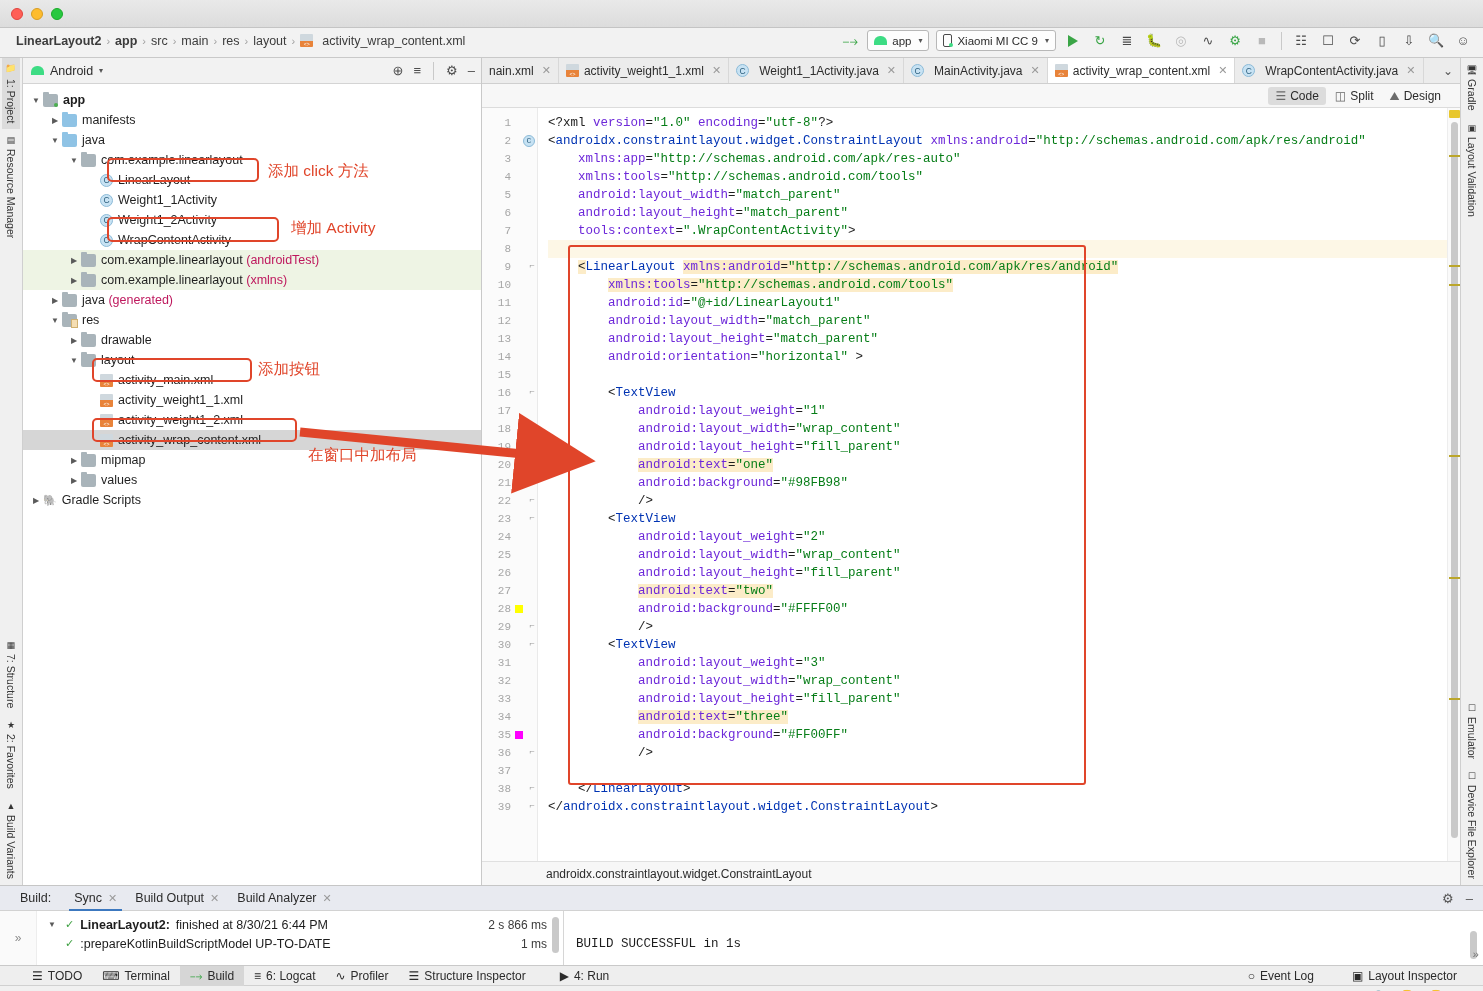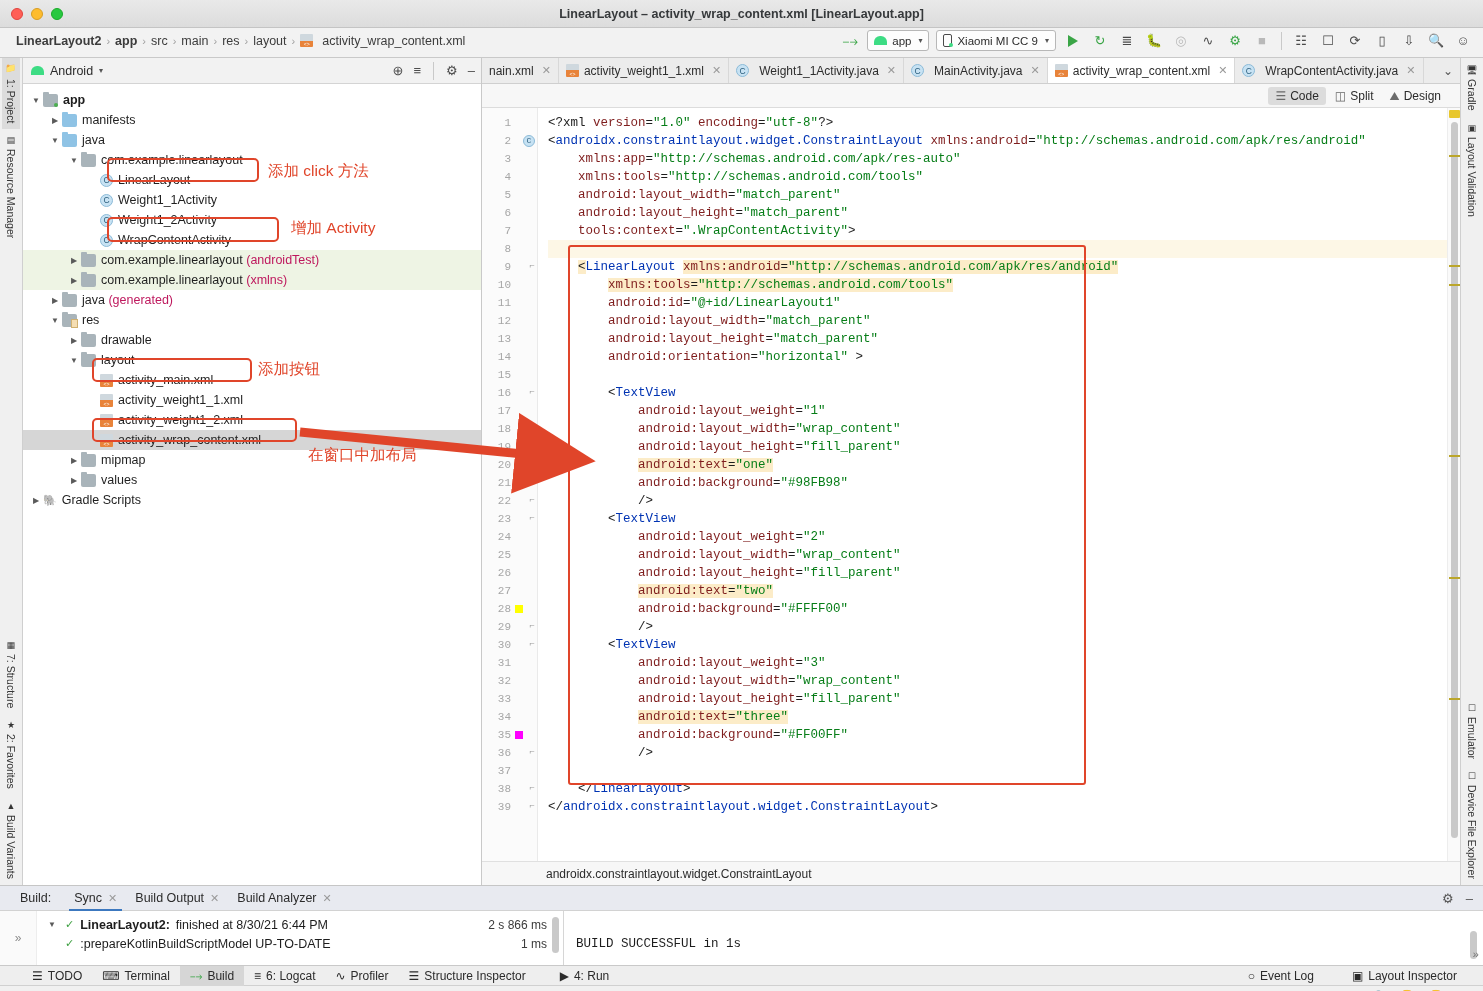--- a/index.html
+++ b/index.html
@@ -186,21 +186,21 @@
   }
   .gfold { position:absolute; right: 2px; top: 4px; width: 9px; height: 9px; color:#9a9a9a; font-size: 9px; line-height: 9px; }
 
   .code {
     flex: 1; padding: 6px 0 0 10px; font-family: "Liberation Mono", monospace;
     font-size: 12.5px; line-height: 18px; white-space: pre; overflow: hidden; position: relative;
   }
   .cl { height: 18px; line-height: 18px; }
   .cl.hl { background: #fdf7e6; }
   .tagname { color: #0033b3; }
-  .attr { color: #7f1d1d; }
+  .attr { color: #6d28d9; }
   .val { color: #067d17; }
   .punct { color: #1d1d1d; }
   .hlseg { background: #fcecc8; }
 
   .redblock {
     position: absolute; border: 2px solid #e0452a; border-radius: 3px; pointer-events: none;
   }
 
   .scrollmark {
     width: 13px; flex: 0 0 13px; background: #fafafa; border-left: 1px solid #ededed; position: relative;
@@ -263,21 +263,20 @@
 <body>
 
 <div class="app">
 
   <div class="titlebar">
     <div class="traffic">
       <span class="tl red"></span>
       <span class="tl yellow"></span>
       <span class="tl green"></span>
     </div>
-    <div class="title-text">LinearLayout – activity_wrap_content.xml [LinearLayout.app]</div>
   </div>
 
   <div class="navbar">
     <span class="crumb bold">LinearLayout2</span>
     <span class="crumb-sep">›</span>
     <span class="crumb bold">app</span>
     <span class="crumb-sep">›</span>
     <span class="crumb">src</span>
     <span class="crumb-sep">›</span>
     <span class="crumb">main</span>

